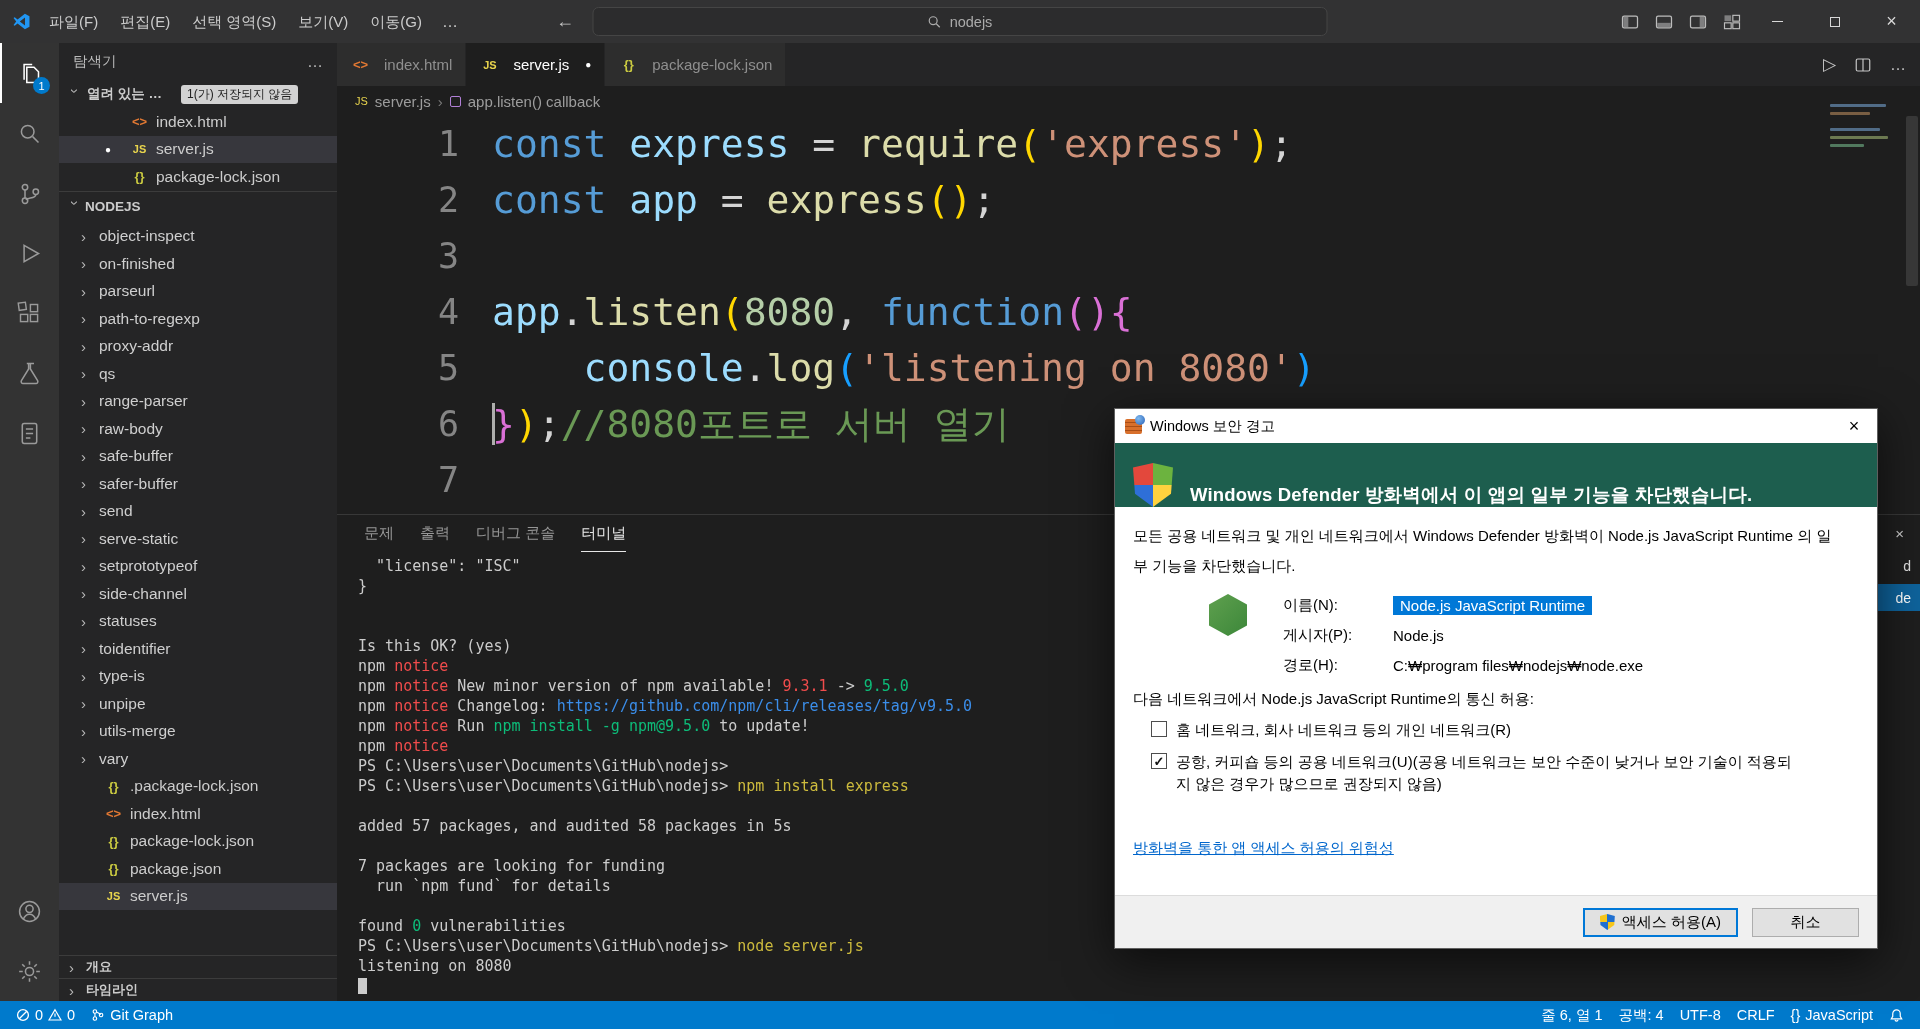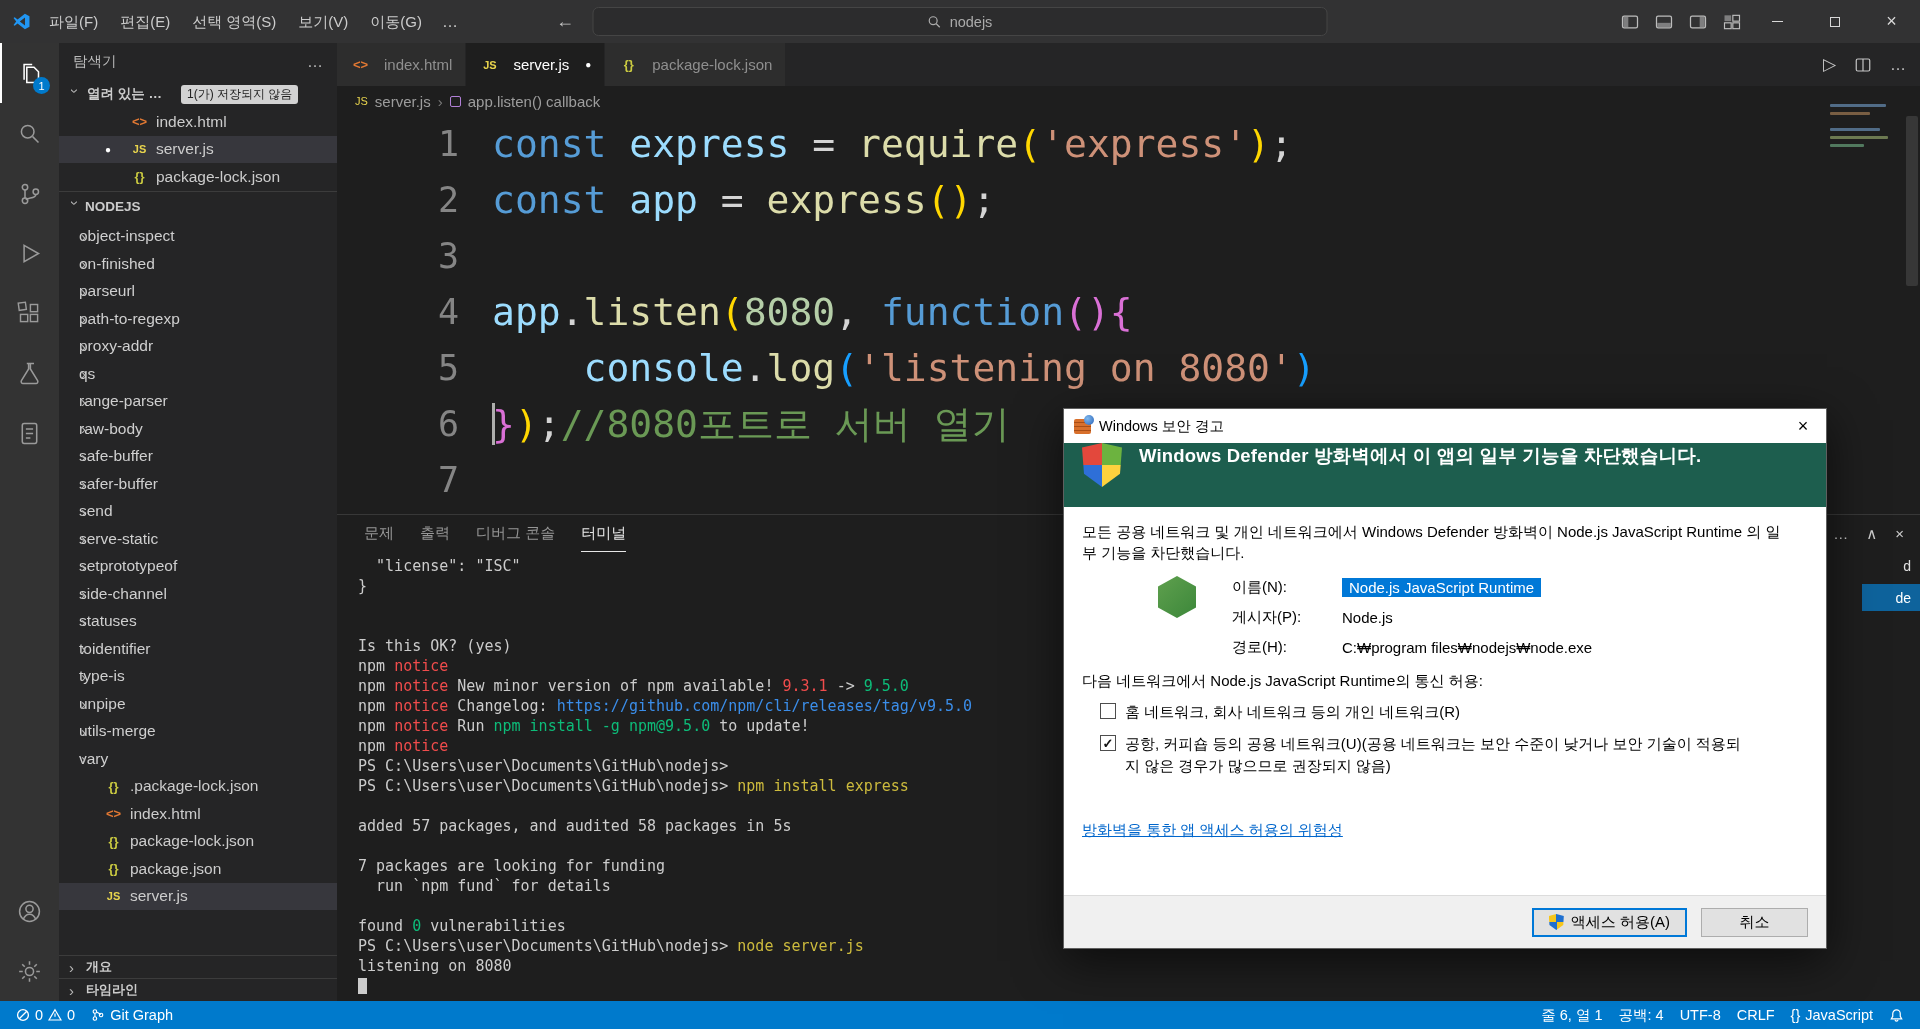--- a/index.html
+++ b/index.html
@@ -39,21 +39,21 @@
 .oe-row{padding-left:70px}
 .oe-dot{position:absolute;left:46px;font-size:10px;color:#fff;display:none}
 .oe-row.modified .oe-dot{display:block}
 .file-ic{width:21px;flex:none;font-weight:700;font-size:11px;margin-right:6px;text-align:center}
 .icon-js .file-ic{color:#e8d44d}.icon-js .file-ic::before{content:"JS"}
 .icon-html .file-ic{color:#e37933;font-size:13px}.icon-html .file-ic::before{content:"<>"}
 .icon-json .file-ic{color:#cbcb41;font-size:13px}.icon-json .file-ic::before{content:"{}"}
 .proj-header{border-top:1px solid #3c3c3c;padding-top:2px}
 .proj-header .chev{margin-right:4px}
 .tree{padding-top:4px}
-.tree-row{padding-left:20px;color:#cfcfcf}
+.tree-row{padding-left:40px;color:#cfcfcf}
 .tree-row .chev{position:absolute;left:22px}
 .file-row{padding-left:44px}
 .sb-bottom{margin-top:auto}
 .sb-section{height:23px;border-top:1px solid #3c3c3c;display:flex;align-items:center;padding-left:10px;font-weight:700;font-size:13px}
 .sb-section .chev{margin-right:5px}
 
 .tabbar{position:absolute;left:337px;top:43px;right:0;height:43px;background:#252526;display:flex;align-items:stretch}
 .tab{display:flex;align-items:center;padding:0 13px;background:#2d2d2d;color:#8f8f8f;font-size:15px;border-right:1px solid #252526;gap:7px;cursor:pointer}
 .tab.active{background:#1e1e1e;color:#ffffff}
 .tab-dot{margin-left:9px;font-size:10px;display:none;color:#fff}
@@ -85,27 +85,27 @@
 .t-d{color:#cccccc}.t-r{color:#f14c4c}.t-g{color:#0dbc79}.t-b{color:#3b8eea}.t-y{color:#cdbb3d}
 .t-cur{display:inline-block;width:9px;height:16px;background:#cccccc;vertical-align:-2px}
 .frag-rows{position:absolute;right:0;top:37px;width:58px;font-size:14px;color:#e0e0e0}
 .frag-row{height:27px;display:flex;align-items:center;justify-content:flex-end;padding-right:9px;margin-bottom:5px;cursor:pointer}
 .frag-row.selected{background:#0e639c;color:#fff}
 
 .statusbar{position:absolute;left:0;bottom:0;width:1920px;height:28px;background:#007acc;color:#ffffff;display:flex;align-items:center;font-size:14.5px;padding:0 8px;z-index:60}
 .sb-item{display:flex;align-items:center;gap:5px;padding:0 8px;height:100%;cursor:pointer;white-space:nowrap}
 .sb-right{margin-left:auto;display:flex;align-items:center}
 
-.dialog{position:absolute;left:1063px;top:408px;width:764px;height:541px;background:#fff;border:1px solid #5f5f5f;box-shadow:0 12px 44px rgba(0,0,0,.6);z-index:100;font-size:15px;color:#000}
+.dialog{position:absolute;left:1114px;top:408px;width:764px;height:541px;background:#fff;border:1px solid #5f5f5f;box-shadow:0 12px 44px rgba(0,0,0,.6);z-index:100;font-size:15px;color:#000}
 .dlg-titlebar{height:34px;display:flex;align-items:center;padding-left:10px;gap:8px;font-size:14.5px;background:#ffffff;color:#000}
 .dlg-close{margin-left:auto;width:46px;height:34px;display:flex;align-items:center;justify-content:center;font-size:18px;cursor:pointer}
-.dlg-banner{height:64px;background:#1d5e4e;display:flex;align-items:flex-start;color:#fff;padding-left:18px;gap:17px}
+.dlg-banner{height:64px;background:#1d5e4e;display:flex;align-items:flex-end;color:#fff;padding-left:18px;gap:17px}
 .dlg-banner-text{font-size:18.5px;font-weight:600;letter-spacing:.2px}
 .dlg-body{height:388px;padding:14px 18px 0;position:relative;background:#fff}
-.dlg-para{line-height:21px;width:706px}
+.dlg-para{line-height:30px;width:706px}
 .fields{margin-top:9px;position:relative;padding-left:150px;min-height:96px}
 .node-icon{position:absolute;left:76px;top:4px;width:38px;height:42px;background:linear-gradient(135deg,#5fa04e,#3c873a);clip-path:polygon(50% 0,100% 25%,100% 75%,50% 100%,0 75%,0 25%)}
 .f-row{height:30px;display:flex;align-items:center}
 .f-label{width:110px;flex:none}
 .f-row.highlight .f-value{background:#0078d7;color:#fff;padding:1px 7px}
 .allow-line{margin-top:4px}
 .cb-row{display:flex;margin:10px 0 0 18px;gap:9px;align-items:flex-start}
 .cb-box{width:16px;height:16px;border:1px solid #4d4d4d;background:#fff;flex:none;display:flex;align-items:center;justify-content:center;font-size:13px;margin-top:2px;color:#111}
 .cb-row.checked .cb-box::before{content:"✓";font-weight:700}
 .cb-label{line-height:22px;max-width:628px}

